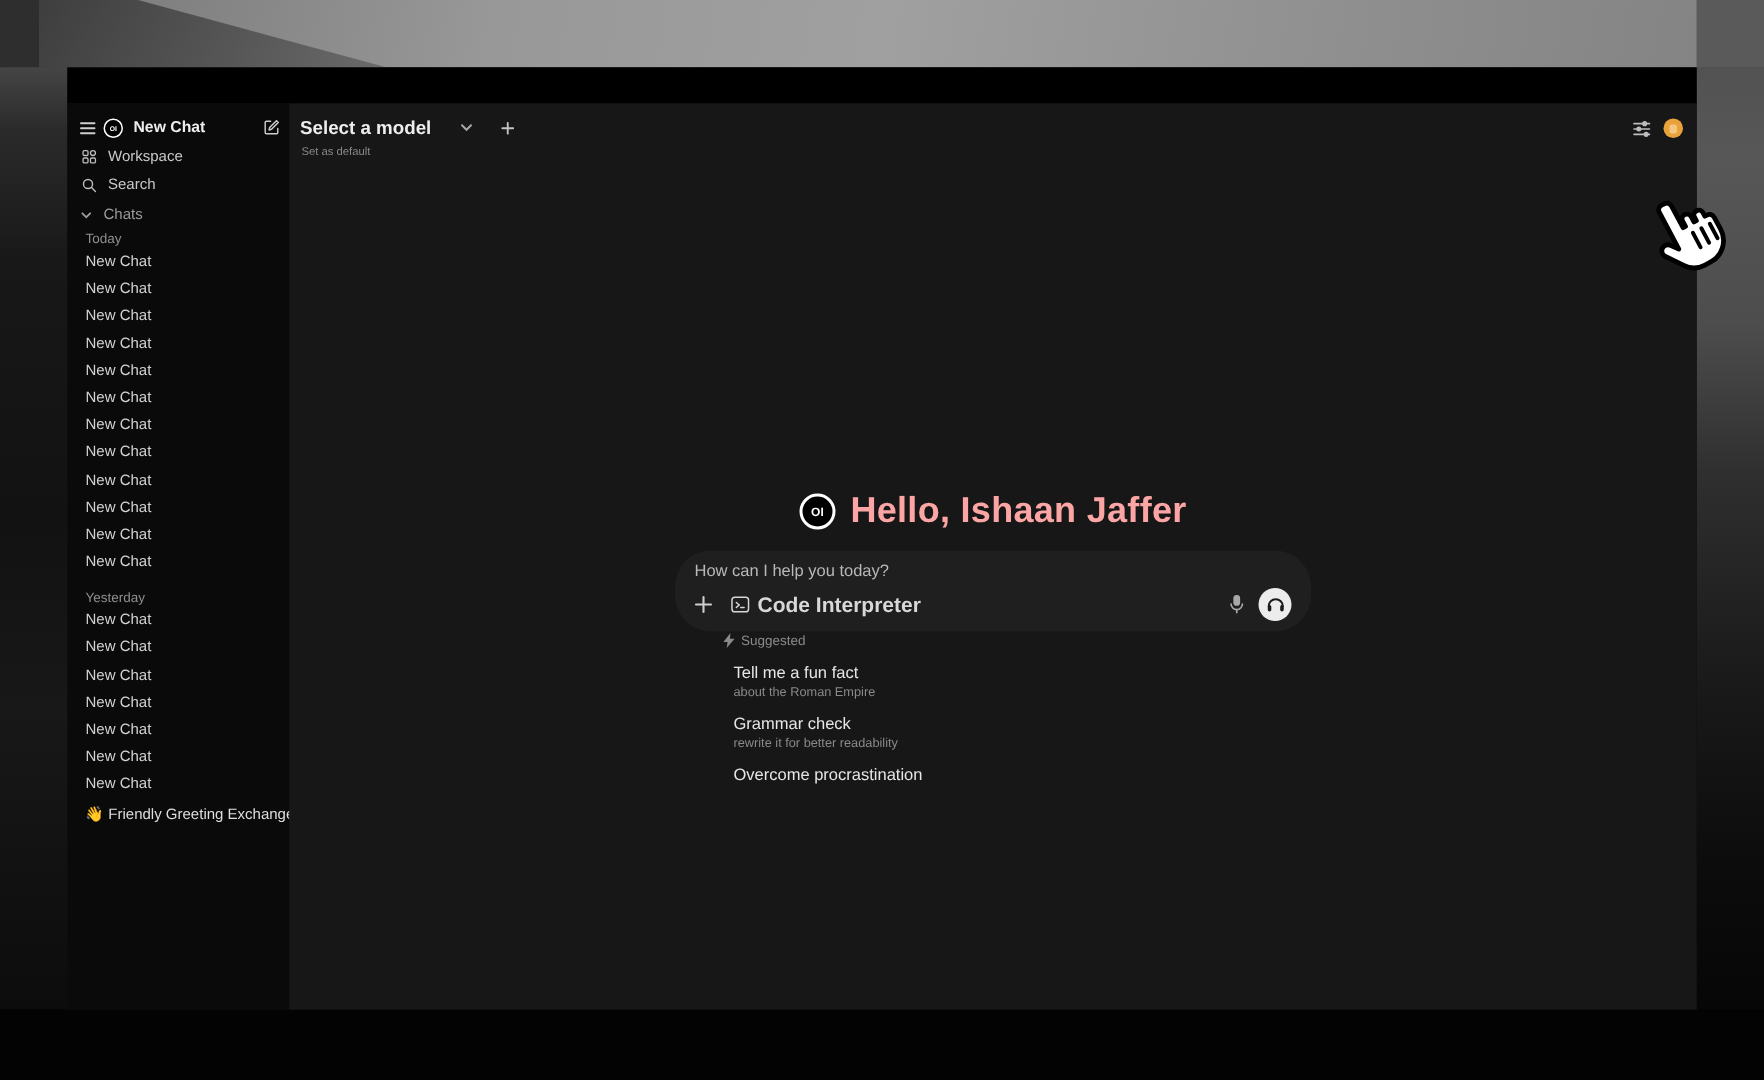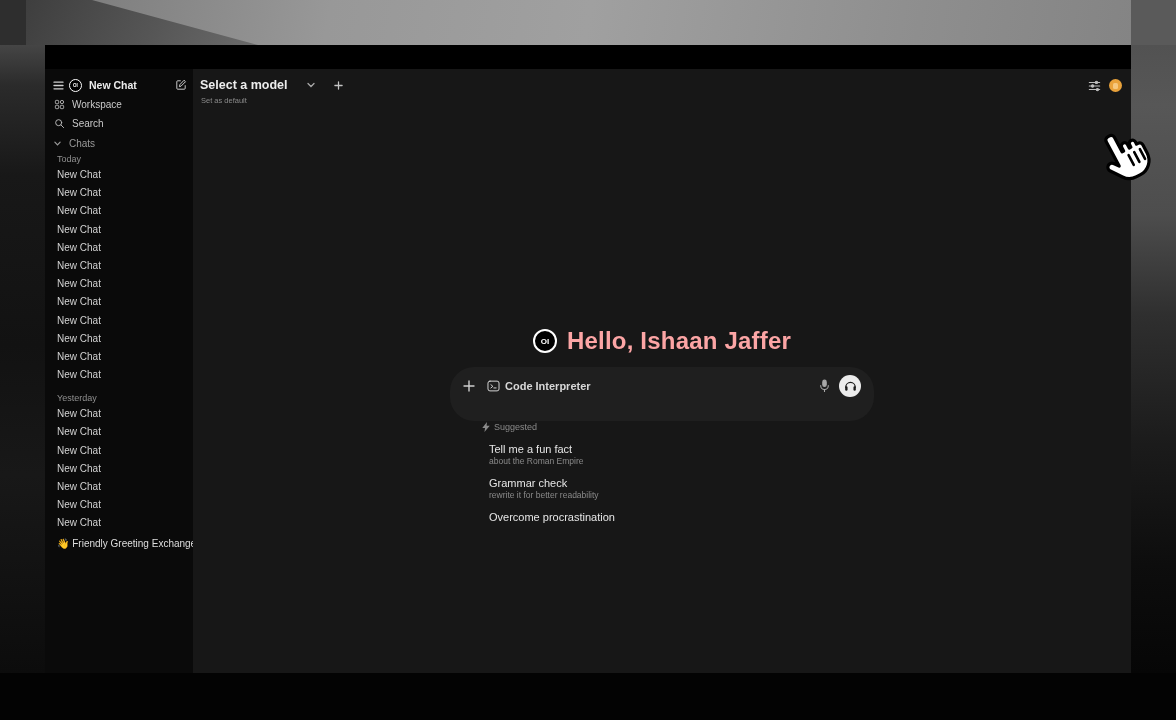--- a/index.html
+++ b/index.html
@@ -61,21 +61,21 @@
 
   .composer { position:absolute; left:257px; top:298px; width:424px; height:54px; background:#1f1f1f;
     border-radius:24px; padding:8px 13px 7px; display:flex; flex-direction:column; justify-content:space-between; }
   .composer-input { width:100%; background:transparent; border:0; outline:none; color:#cccccc;
     font-size:11px; font-family:"Liberation Sans",sans-serif; }
   .composer-input::placeholder { color:#b9b9b9; opacity:1; }
   .composer-row { display:flex; align-items:center; justify-content:space-between; }
   .composer-left { display:flex; align-items:center; gap:12px; }
   .composer-right { display:flex; align-items:center; gap:9px; }
   .ci-pill { display:flex; align-items:center; gap:5px; cursor:pointer; }
-  .ci-label { font-size:11px; font-weight:600; color:#d8d8d8; }
+  .ci-label { font-size:14px; font-weight:600; color:#d8d8d8; }
   .round-btn { width:22px; height:22px; border-radius:50%; background:#ececec; display:flex;
     align-items:center; justify-content:center; cursor:pointer; }
 
   .suggested { position:absolute; left:289px; top:352px; width:320px; }
   .suggested-label { display:flex; align-items:center; gap:4px; font-size:9px; color:#8a8a8a; height:12px; }
   .prompt { padding-left:7px; margin-top:9px; cursor:pointer; }
   .prompt-title { font-size:11px; font-weight:500; color:#e6e6e6; line-height:14px; }
   .prompt-sub { font-size:8.5px; color:#8a8a8a; line-height:11px; }
 
   
@@ -212,20 +212,21 @@
         </div>
 
         <div class="hero">
           <span class="hero-logo">
               <span>OI</span>
             </span>
           <span class="hero-text">Hello, Ishaan Jaffer</span>
         </div>
 
         <div class="composer">
+          <input class="composer-input" type="text" placeholder="How can I help you today?" style="">
           <div class="composer-row">
             <div class="composer-left">
               <span class="icon-btn">
                 <svg width="12" height="12" viewBox="0 0 12 12" fill="none" stroke="#cfcfcf" stroke-width="1.4" stroke-linecap="round">
                     <line x1="6" y1="1" x2="6" y2="11"></line>
                     <line x1="1" y1="6" x2="11" y2="6"></line>
                   </svg>
               </span>
               <span class="ci-pill">
                 <svg width="13" height="12" viewBox="0 0 20 18" fill="none" stroke="#d8d8d8" stroke-width="1.5" stroke-linecap="round" stroke-linejoin="round">

